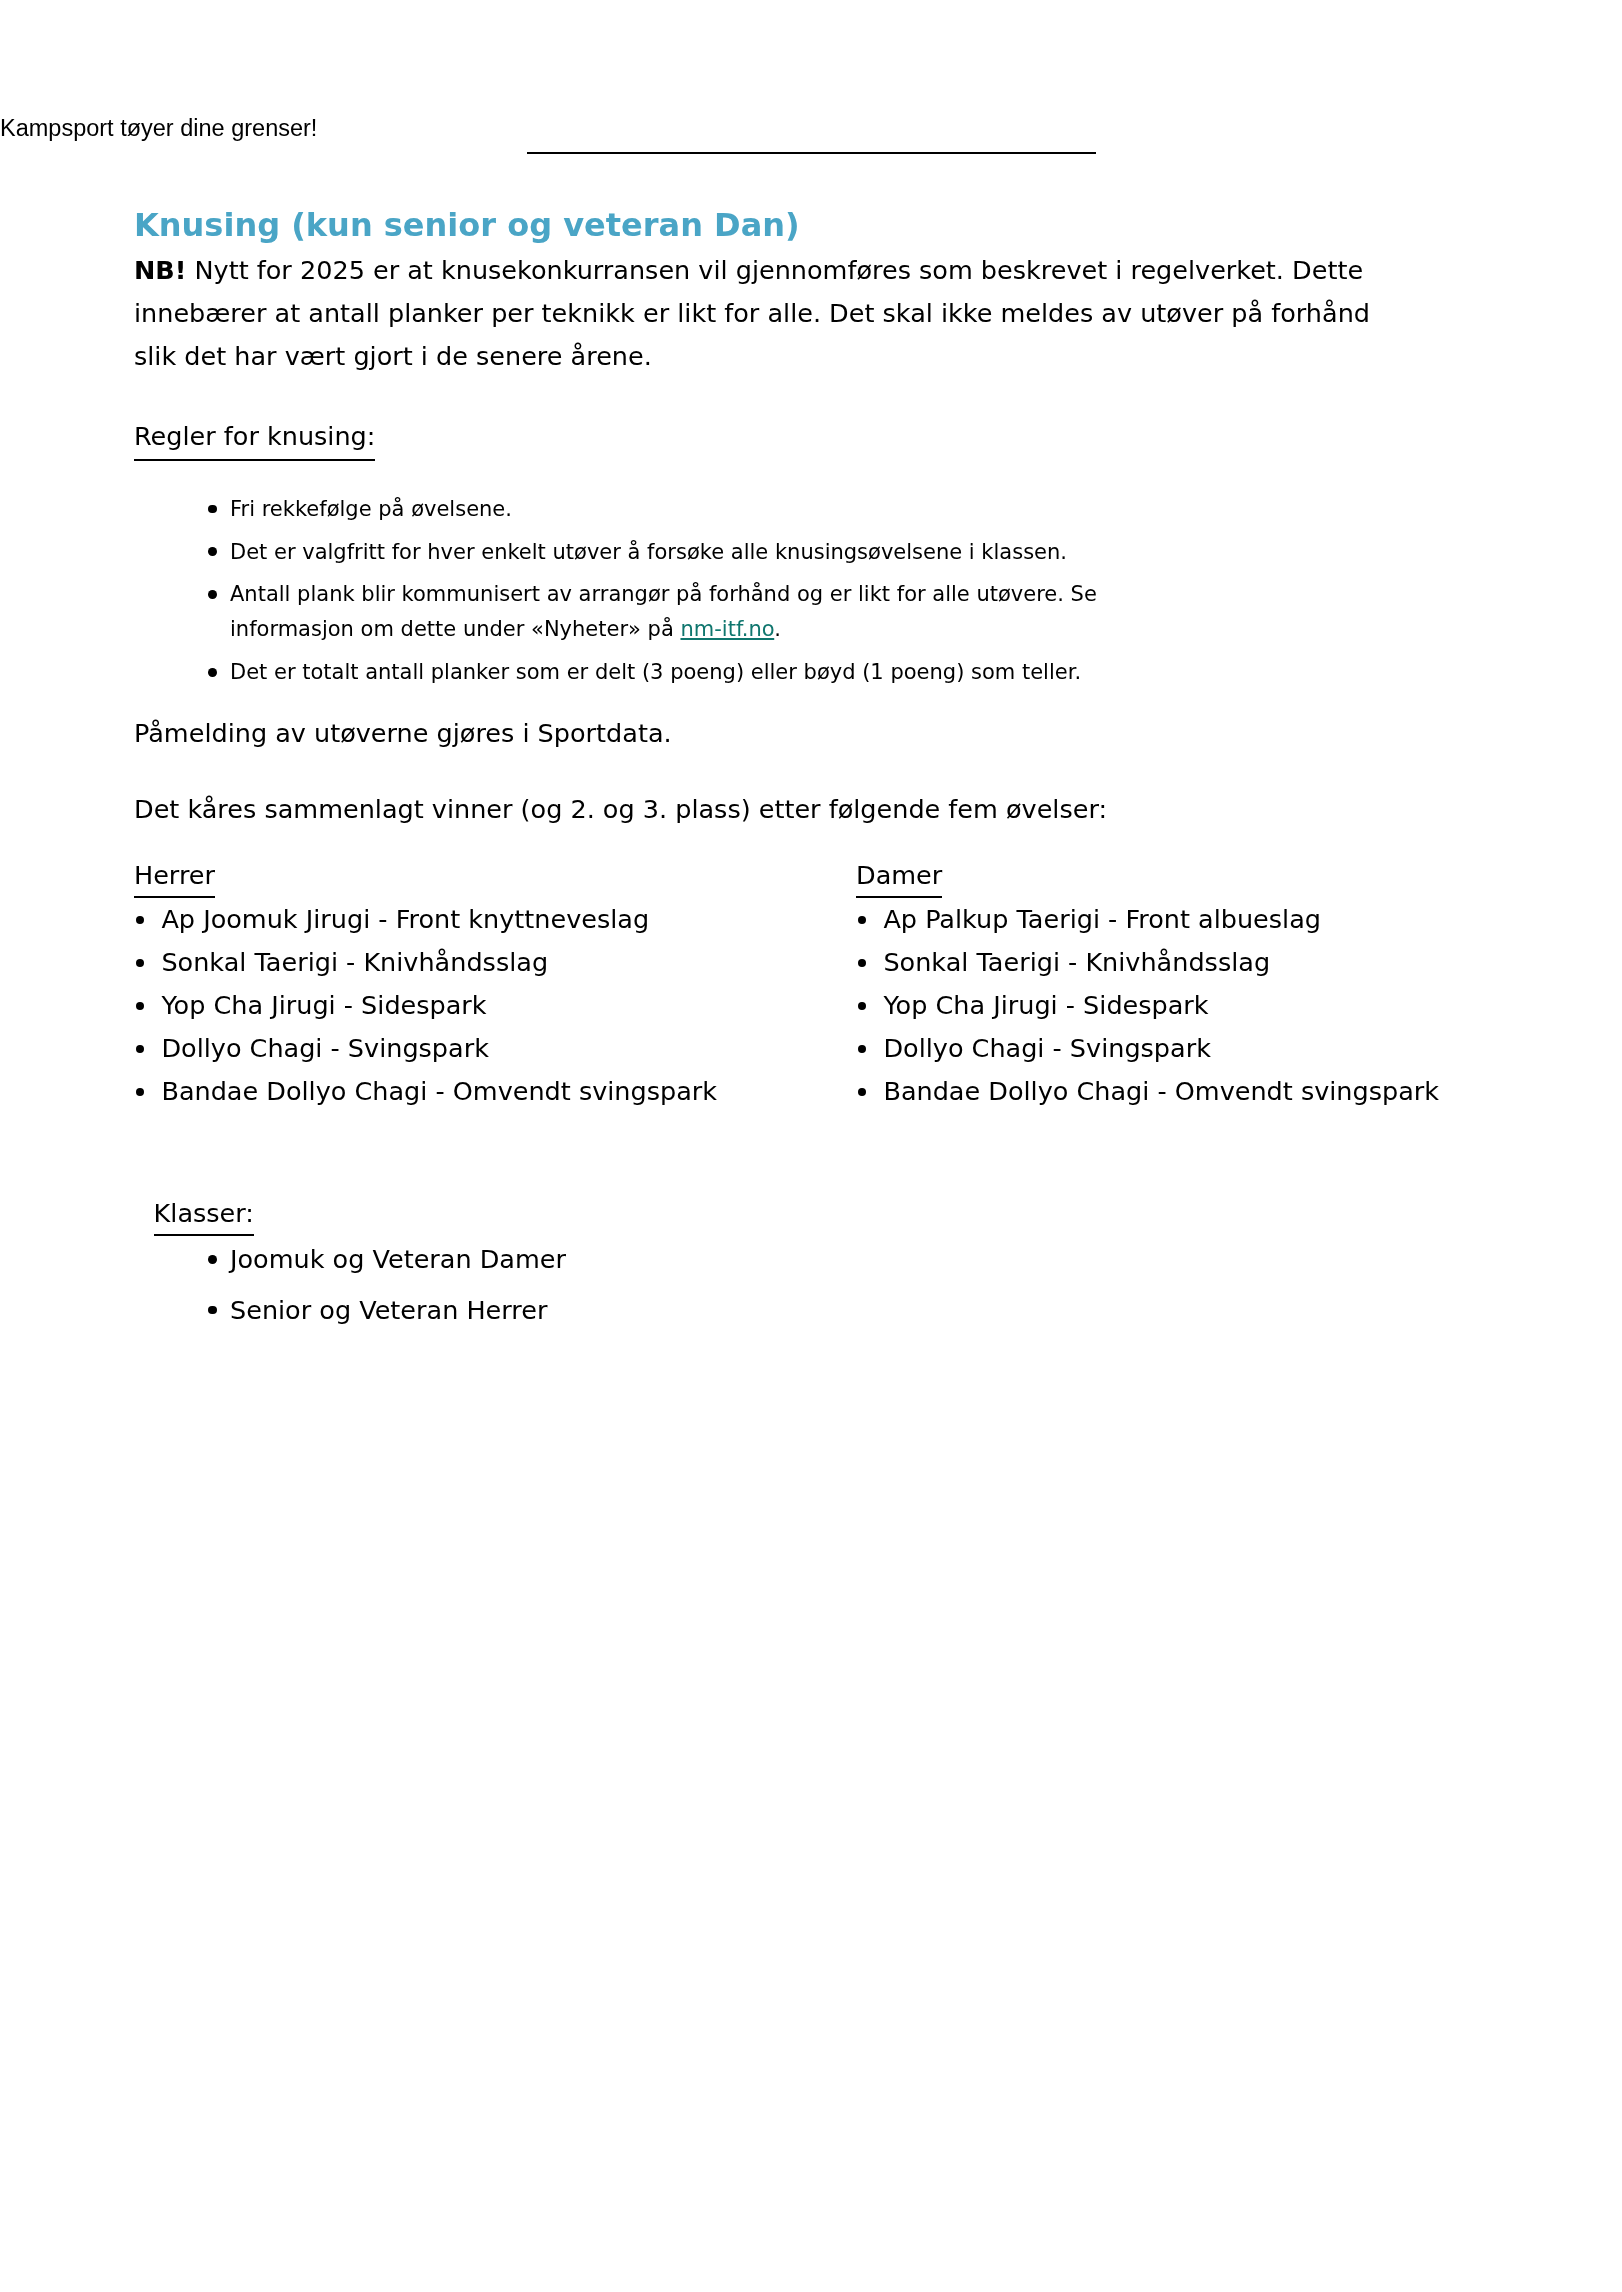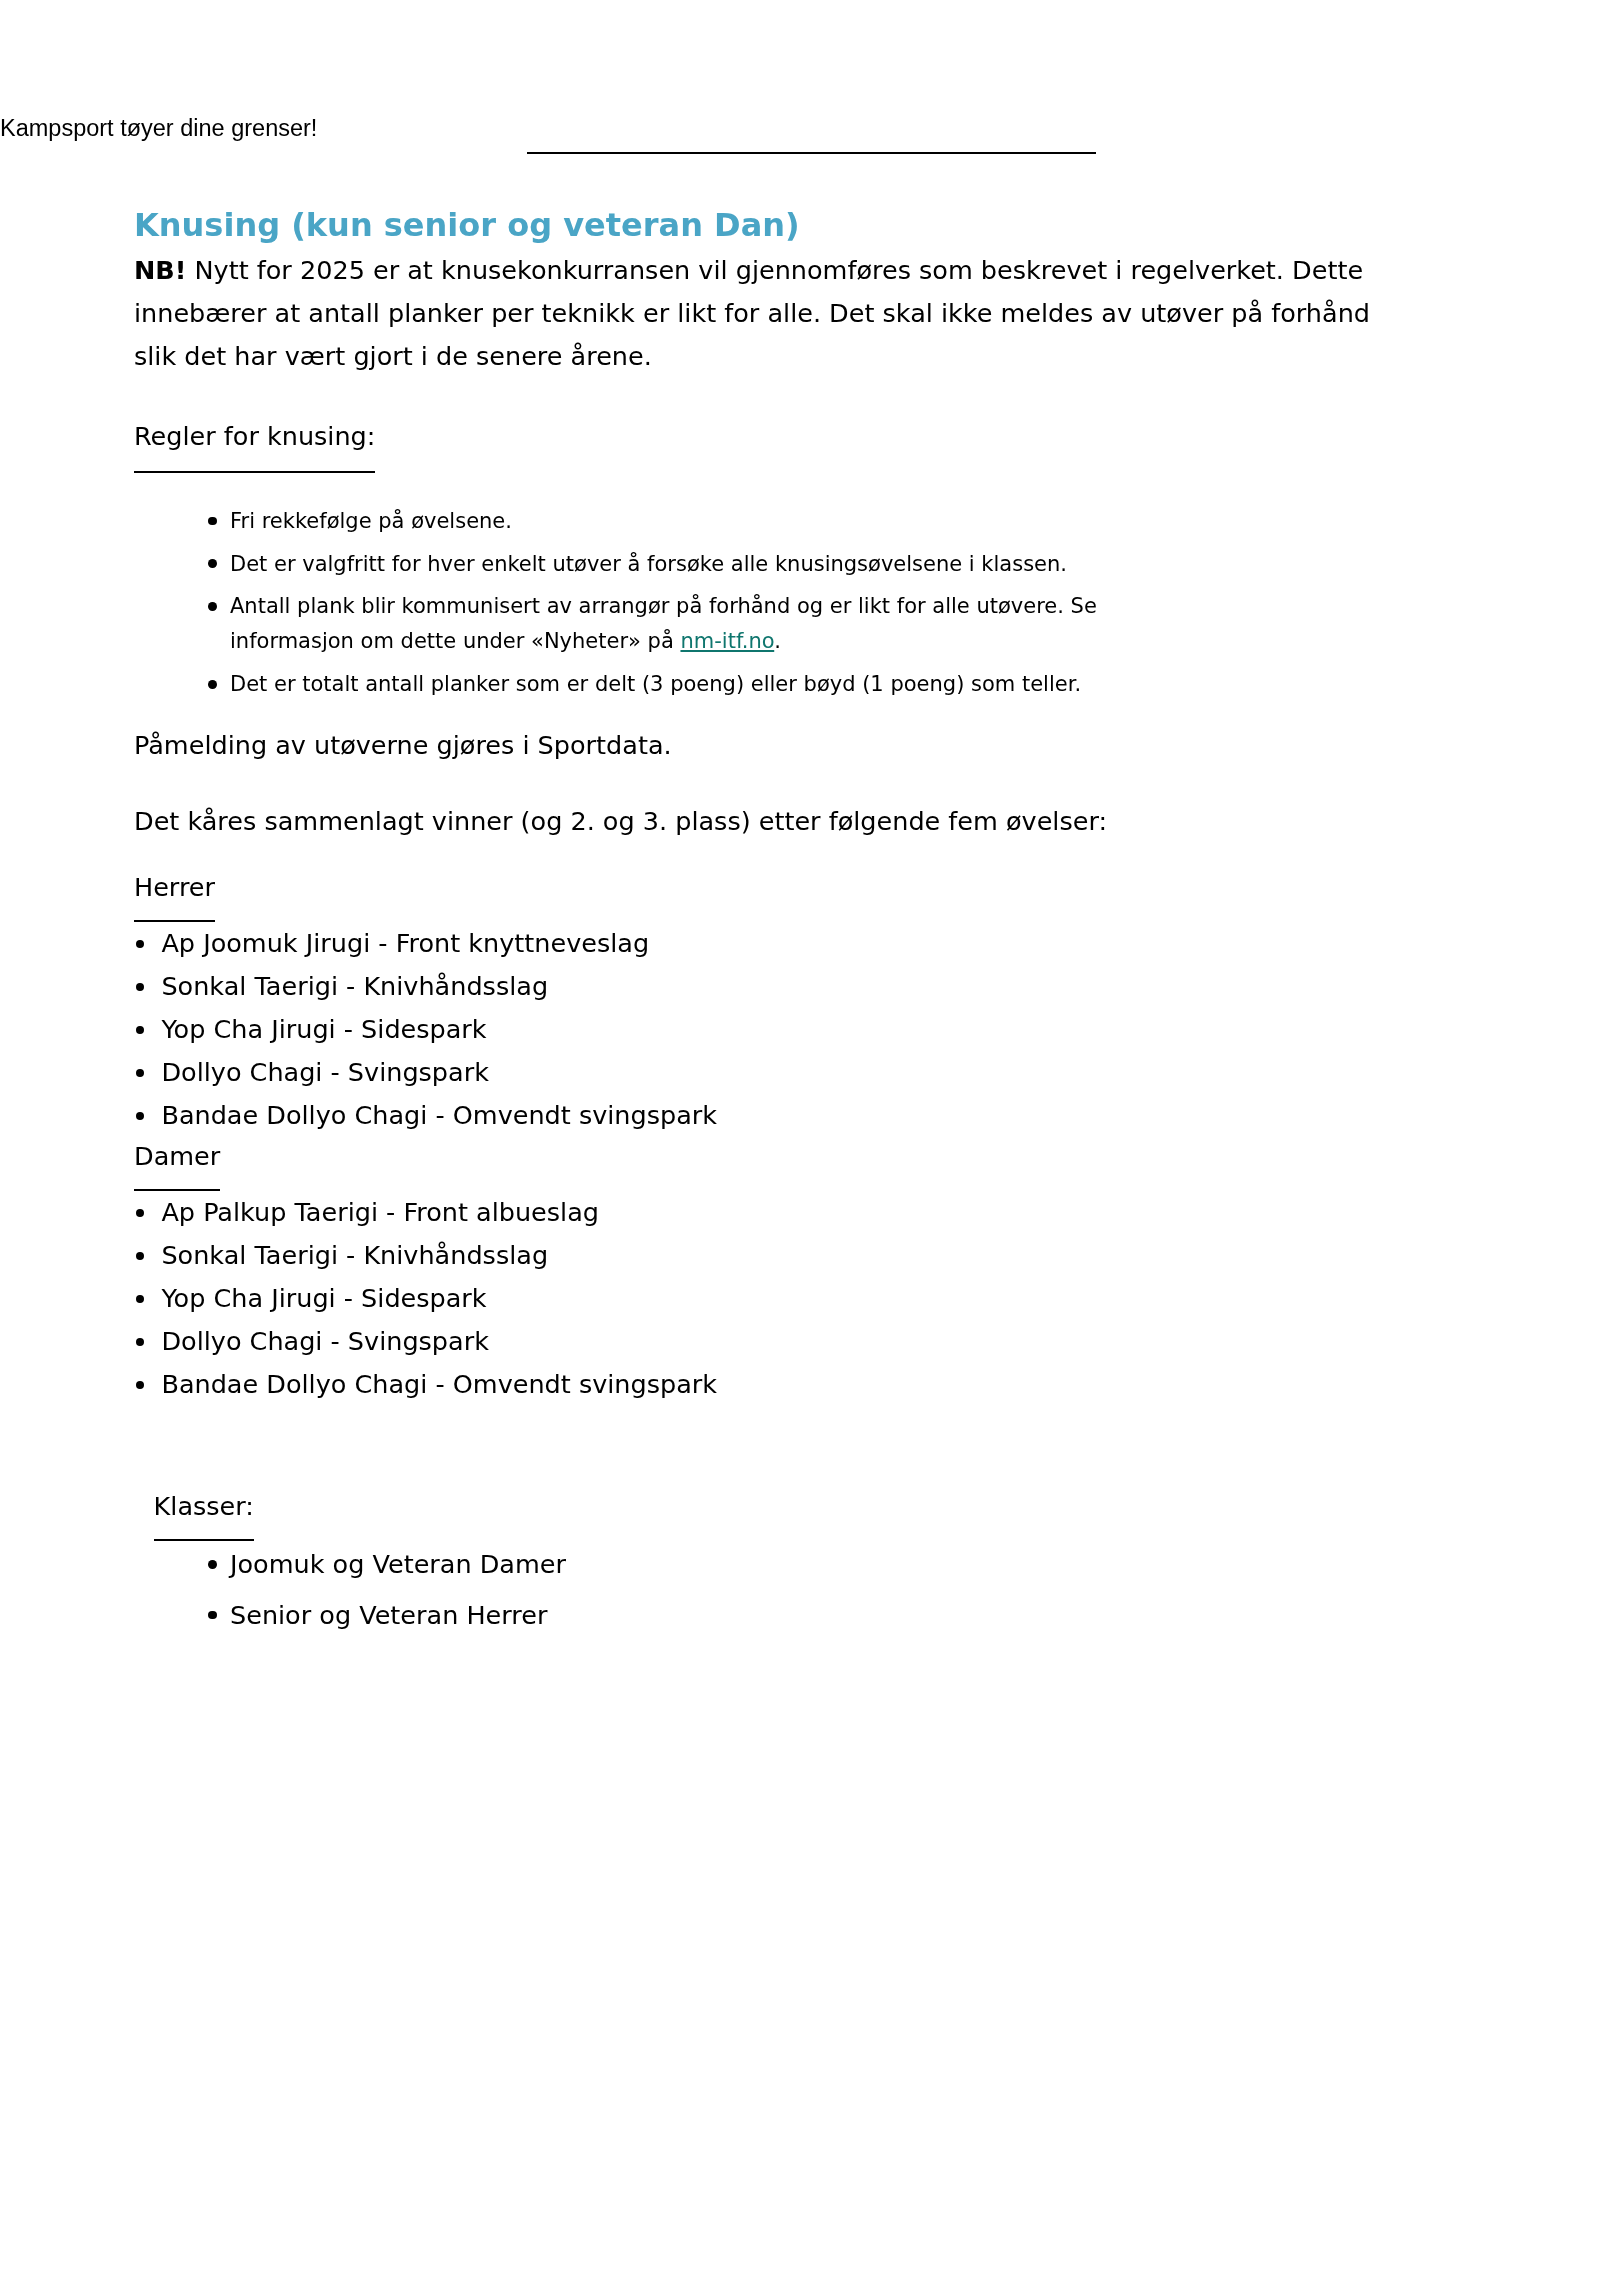--- a/index.html
+++ b/index.html
@@ -36,21 +36,21 @@
   }
 
   .intro {
     margin: 3.9px 0 0 0;
     font-size: 25.5px; line-height: 43px;
     white-space: pre-line;
   }
   .intro b { font-weight: bold; }
 
   .section-heading { margin: 37px 0 0 0; font-size: 25.5px; line-height: 43px; }
-  .u { display: inline-block; border-bottom: 2px solid #000; padding-bottom: 13px; }
+  .u { display: inline-block; border-bottom: 2px solid #000; padding-bottom: 1px; }
 
   ul { list-style: none; margin: 0; padding: 0; }
 
   ul.rules { margin-top: 31px; }
   ul.rules > li {
     position: relative; padding-left: 96px;
     font-size: 21px; line-height: 35px;
     margin-bottom: 7.8px;
     white-space: pre-line;
   }
@@ -58,21 +58,21 @@
   ul.classes > li::before {
     content: ""; position: absolute; left: 74px; top: 12.7px;
     width: 8.8px; height: 8.8px; border-radius: 50%; background: #000;
   }
 
   a.doclink { color: #0f766e; text-decoration: underline; cursor: pointer; }
 
   .registration { margin: 21.6px 0 0 0; font-size: 25.5px; line-height: 43px; }
   .exercises-intro { margin: 33px 0 0 0; font-size: 25.5px; line-height: 43px; }
 
-  .columns { display: flex; margin-top: 25.5px; flex-direction: column; }
+  .columns { display: flex; margin-top: 25.5px; }
   .col-left { width: 722px; }
   .col-right { flex: 1; }
   .col-heading { margin: 0; font-size: 25.5px; line-height: 39px; font-weight: normal; }
   ul.col-list > li {
     position: relative; padding-left: 27.4px;
     font-size: 25.5px; line-height: 43px;
   }
   ul.col-list > li::before {
     content: ""; position: absolute; left: 2px; top: 17.6px;
     width: 7.8px; height: 7.8px; border-radius: 50%; background: #000;

